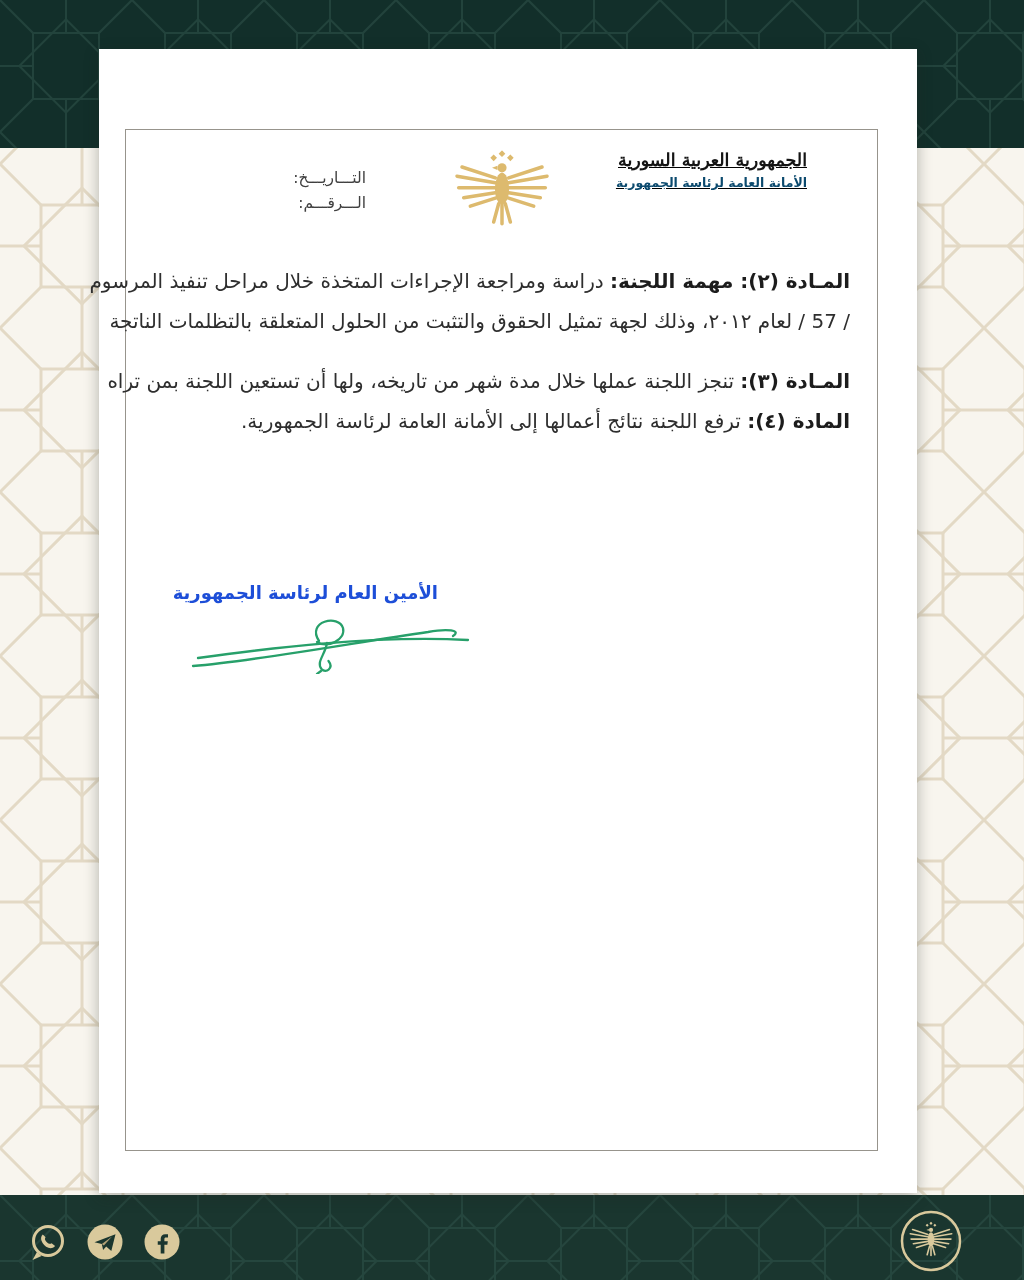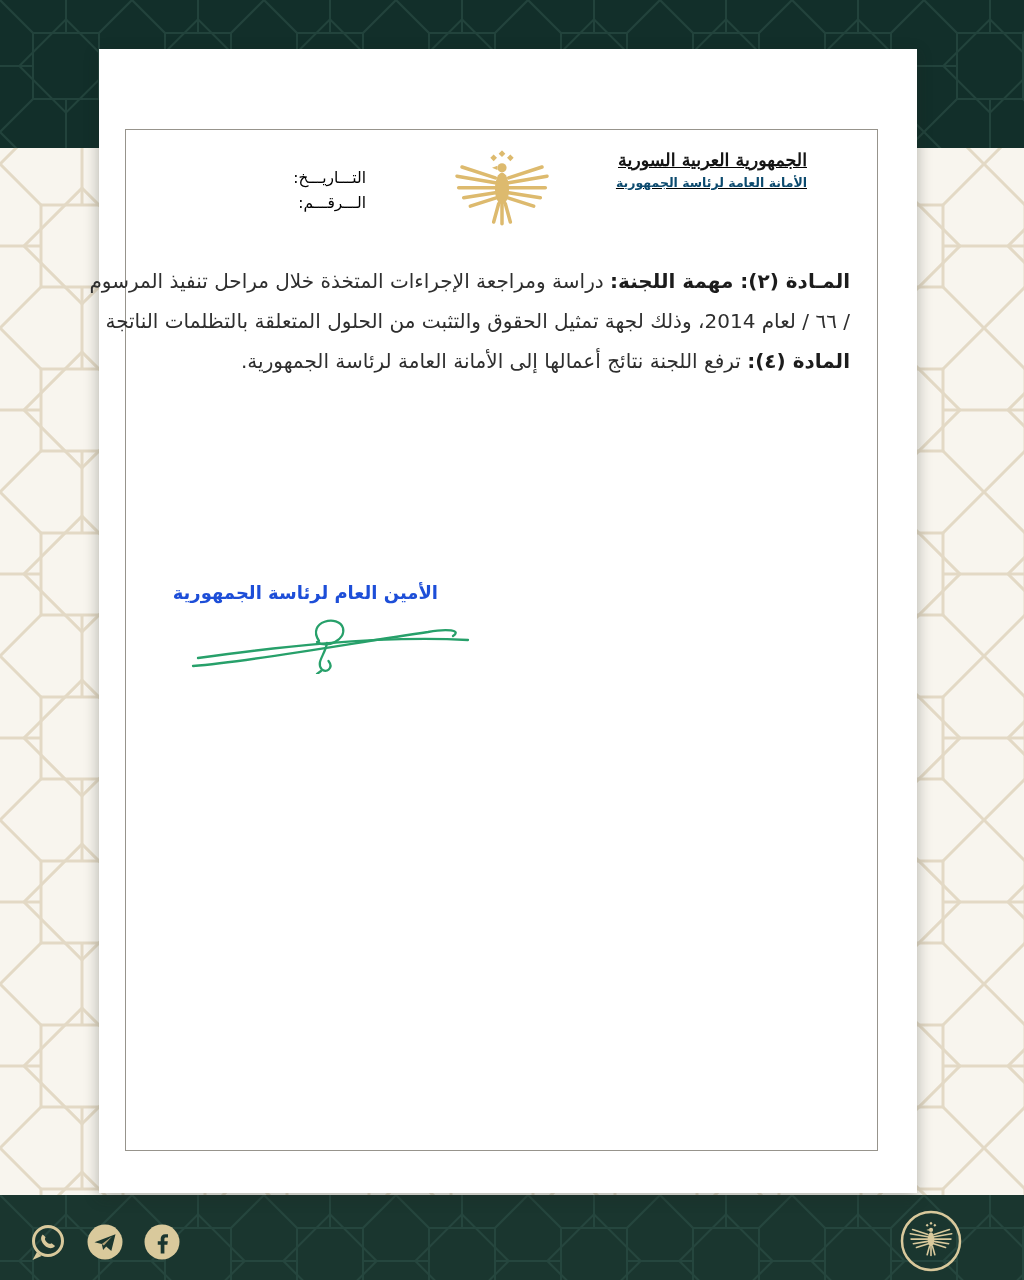--- a/index.html
+++ b/index.html
@@ -12,21 +12,21 @@
   .header-band{left:0;top:0;width:1024px;height:148px;}
   .footer-band{left:0;top:1195px;width:1024px;height:85px;}
 
   
   .card{left:99px;top:49px;width:818px;height:1144px;background:#ffffff;
         box-shadow:0 4px 14px rgba(30,35,30,.33);}
   .scan{left:26px;top:80px;width:751px;height:1020px;border:1px solid #97948c;background:#fff;}
 
   
   .lh-date{left:130px;top:36px;width:110px;direction:rtl;text-align:right;
-           font-size:15.5px;line-height:25px;color:#000000;white-space:nowrap;}
+           font-size:15.5px;line-height:25px;color:#404040;white-space:nowrap;}
   .lh-emblem{left:50%;top:18px;transform:translateX(-50%);color:#ddba6e;}
   .lh-logo{right:70px;top:20px;width:190px;text-align:right;text-decoration:underline;}
   .lh-republic{font-size:17.5px;font-weight:bold;color:#141414;white-space:nowrap;
                font-family:"DejaVu Serif","Liberation Serif",serif;}
   .lh-secretariat{margin-top:5px;font-size:12.5px;font-weight:bold;color:#0c4a6e;white-space:nowrap;}
 
   
   .body-text{left:18px;right:27px;top:131px;direction:rtl;text-align:right;
              color:#2e2e2e;font-size:20px;}
   .line{height:40px;line-height:40px;white-space:nowrap;}
@@ -150,21 +150,22 @@
         <use href="#eagle" width="120" height="100"></use>
       </svg>
 
       <div class="abs lh-logo">
         <div class="lh-republic" dir="rtl">الجمهورية العربية السورية</div>
         <div class="lh-secretariat" dir="rtl">الأمانة العامة لرئاسة الجمهورية</div>
       </div>
 
       <div class="abs body-text">
         <div class="line"><b>المـادة (٢): مهمة اللجنة:</b><span> دراسة ومراجعة الإجراءات المتخذة خلال مراحل تنفيذ المرسوم</span></div>
-        <div class="line"><b></b><span>/ ٦٦ / لعام 2014، وذلك لجهة تمثيل الحقوق والتثبت من الحلول المتعلقة بالتظلمات الناتجة</span></div>
+        <div class="line"><b></b><span>/ 57 / لعام ٢٠١٢، وذلك لجهة تمثيل الحقوق والتثبت من الحلول المتعلقة بالتظلمات الناتجة</span></div>
+        <div class="line gap-before"><b>المـادة (٣):</b><span> تنجز اللجنة عملها خلال مدة شهر من تاريخه، ولها أن تستعين اللجنة بمن تراه</span></div>
         <div class="line"><b>المادة (٤):</b><span> ترفع اللجنة نتائج أعمالها إلى الأمانة العامة لرئاسة الجمهورية.</span></div>
       </div>
 
       <div class="abs sig-title">الأمين العام لرئاسة الجمهورية</div>
       <svg class="abs sig-scribble" width="292" height="62" viewBox="0 0 292 62">
         <g fill="none" stroke="#27a06a" stroke-width="2.3" stroke-linecap="round">
           <path d="M8 46 C80 36 185 23 278 28"></path>
           <path d="M3 54 C66 49 168 30 238 20 C257 16.5 272 18 263 24"></path>
           <path d="M129 29 C116 9 149 2 153 16 C156 28 137 37 127 30"></path>
           <path d="M137 31 C135 43 126 50 131.5 57 C136 62 144 56 138.5 49"></path>

